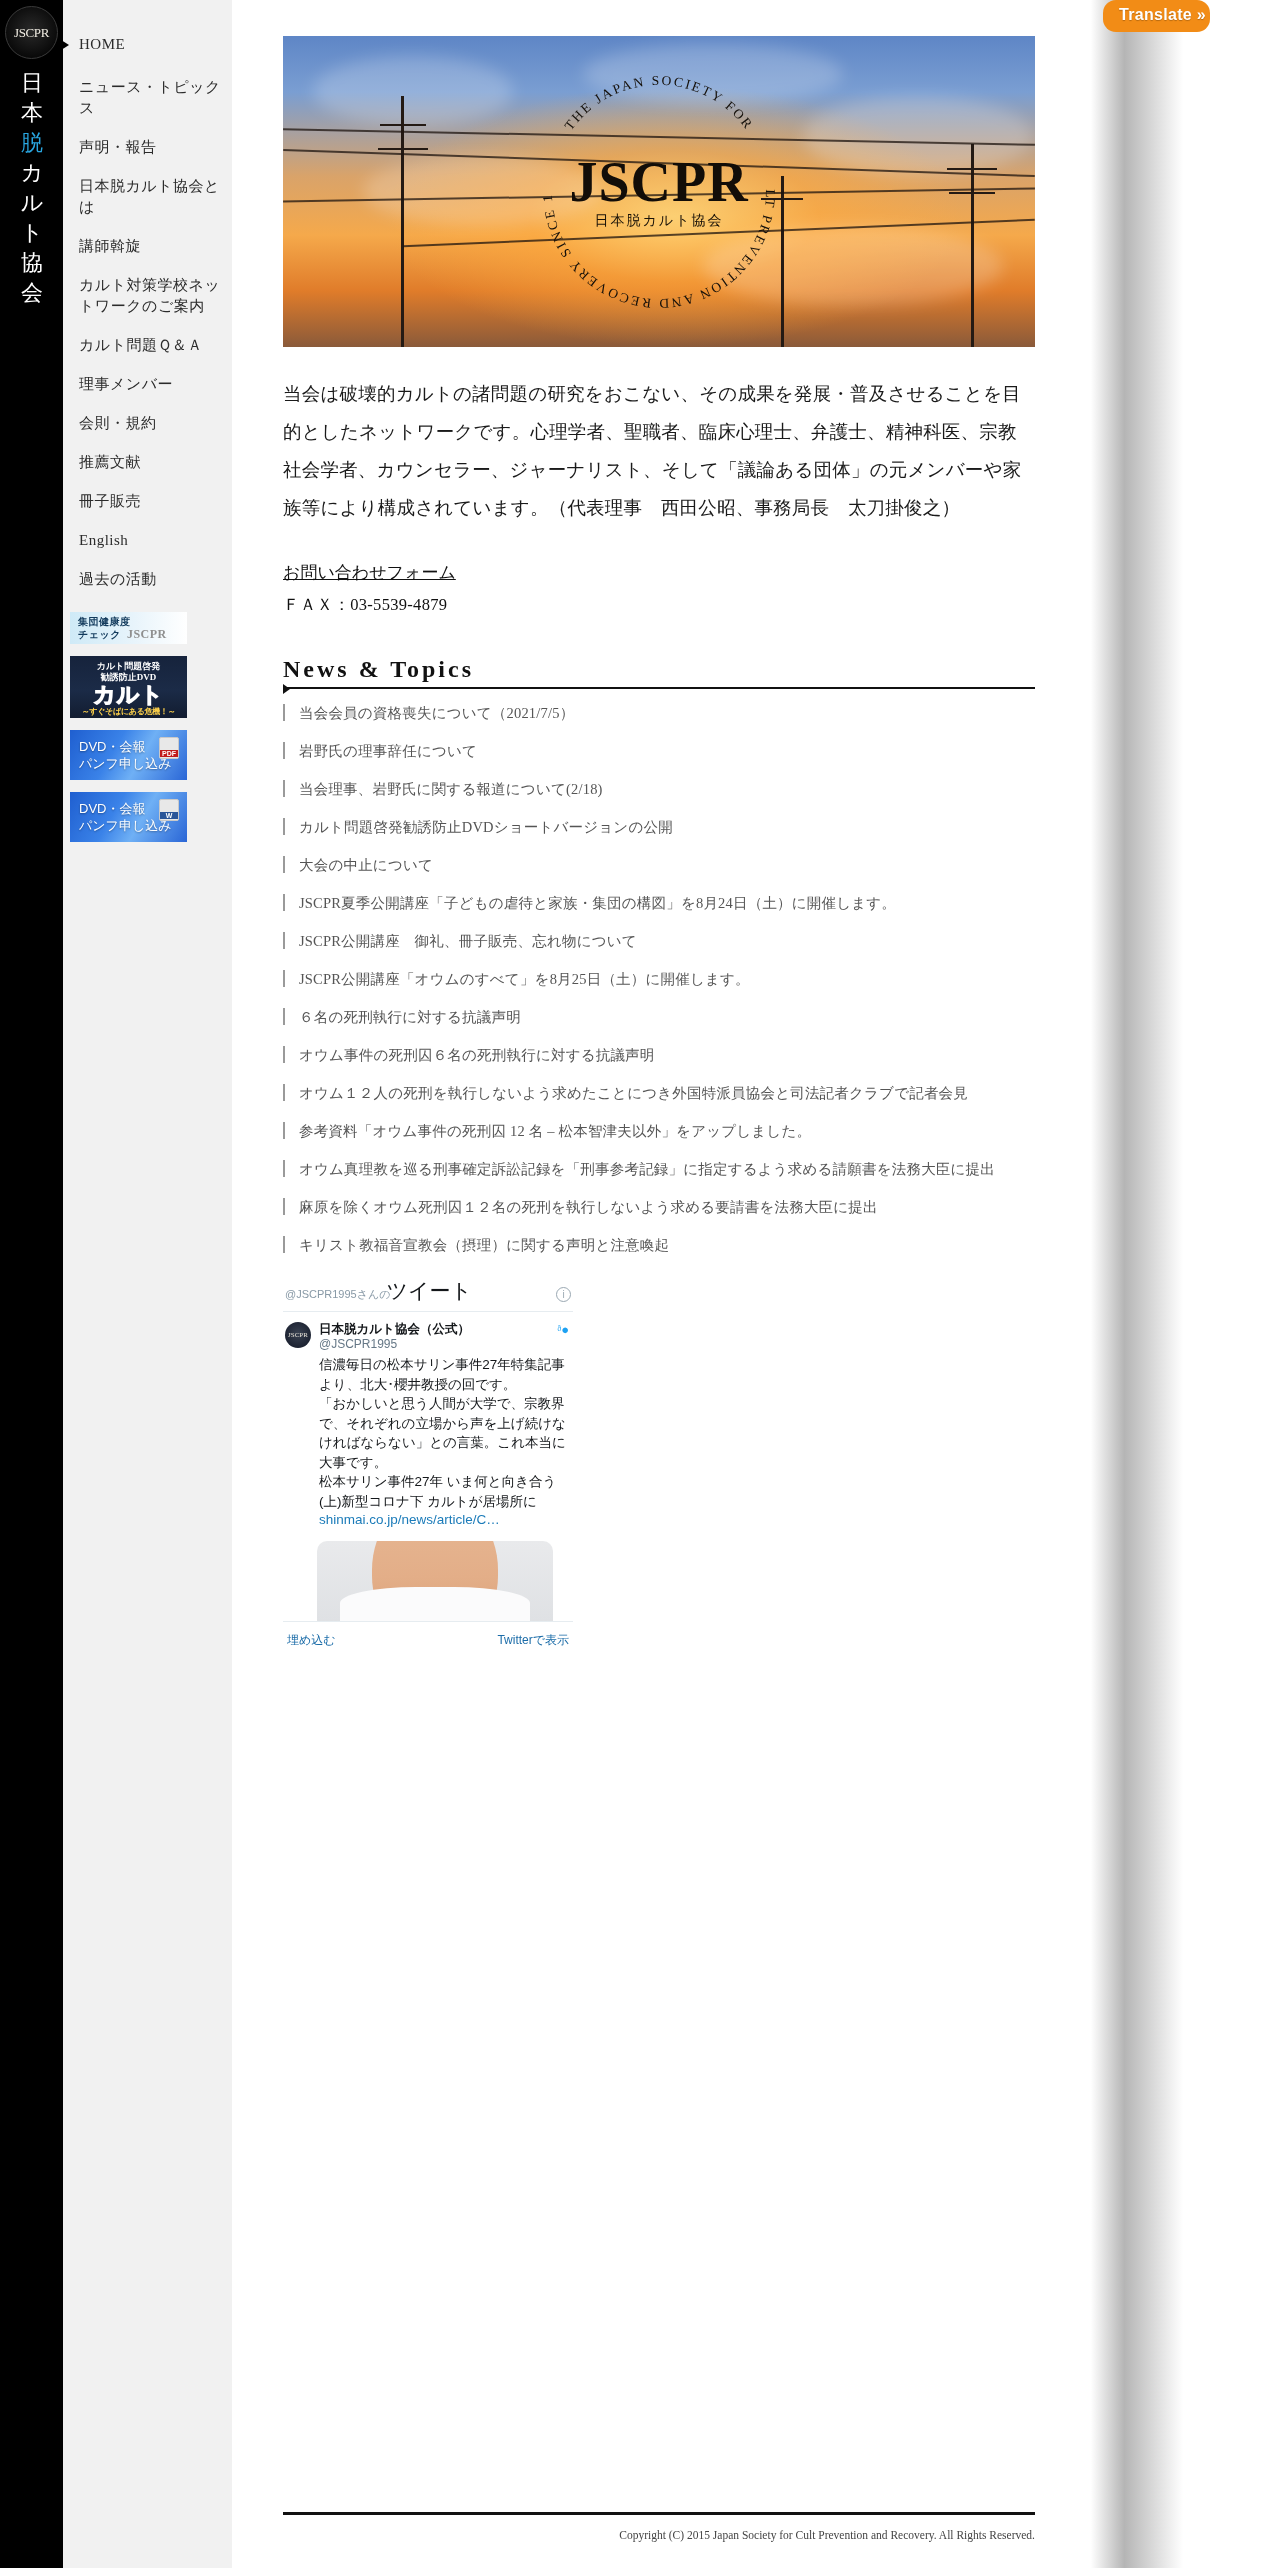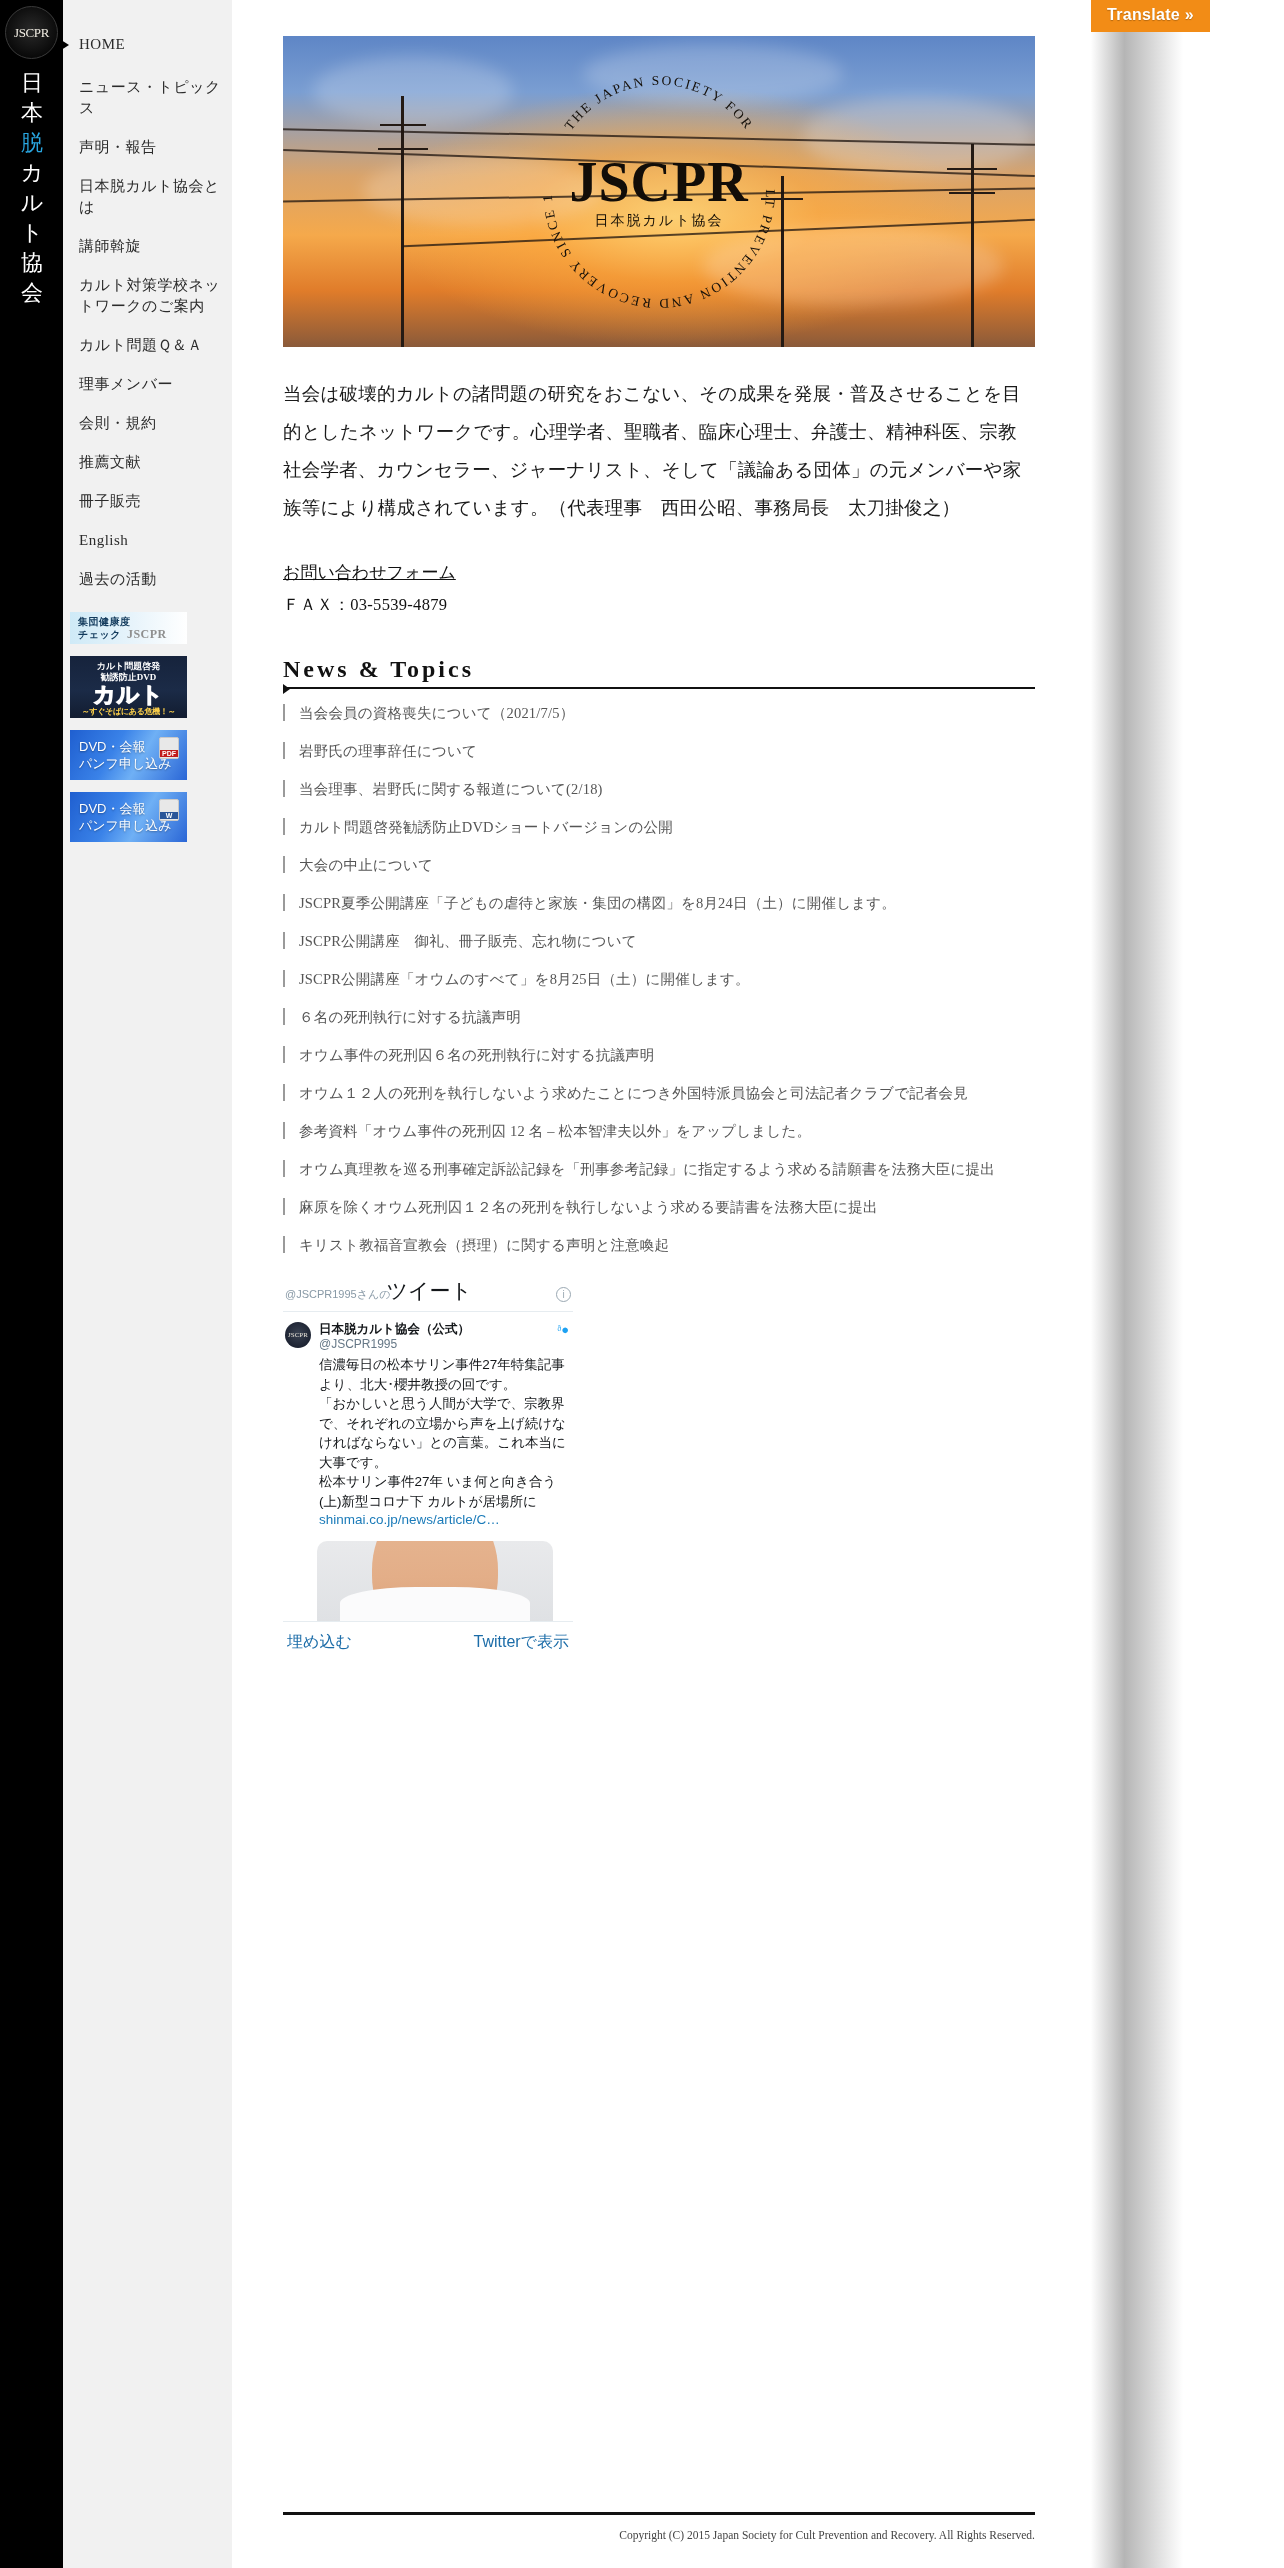--- a/index.html
+++ b/index.html
@@ -354,21 +354,21 @@
     bottom: -6px; width: 190px; height: 40px; border-radius: 40% 40% 0 0;
     background: #fbfbfc;
   }
   #tw-foot {
     display: flex; justify-content: space-between;
     border-top: 1px solid #e6ecf0;
     margin-top: 0; padding: 10px 4px 6px 4px;
   }
   #tw-foot span {
     font-family: "Liberation Sans", sans-serif;
-    font-size: 16px; color: #1b6ca8; cursor: pointer;
+    font-size: 12px; color: #1b6ca8; cursor: pointer;
   }
 
   
   #footer {
     position: absolute; left: 283px; top: 2512px;
     width: 752px;
   }
   #footer-rule { border-bottom: 3px solid #111; width: 752px; }
   #footer-copy {
     text-align: right;
@@ -377,24 +377,25 @@
     font-size: 11.5px; color: #444;
   }
 
   
   #translate {
     position: absolute; right: 74px; top: 0;
     background: #f28c16;
     color: #ffffff;
     font-family: "Liberation Sans", sans-serif;
     font-size: 16px; font-weight: bold;
-    padding: 6px 16px 8px 16px;
+    padding: 6px 4px 8px 16px;
     cursor: pointer;
     text-shadow: 0 1px 1px rgba(0,0,0,.25);
     letter-spacing: 0.3px;
+    border-radius: 13px;
   }
 </style>
 </head>
 <body>
 
 <div id="page">
 
   <div id="sidebar">
     <div id="sidebar-black"></div>
 

